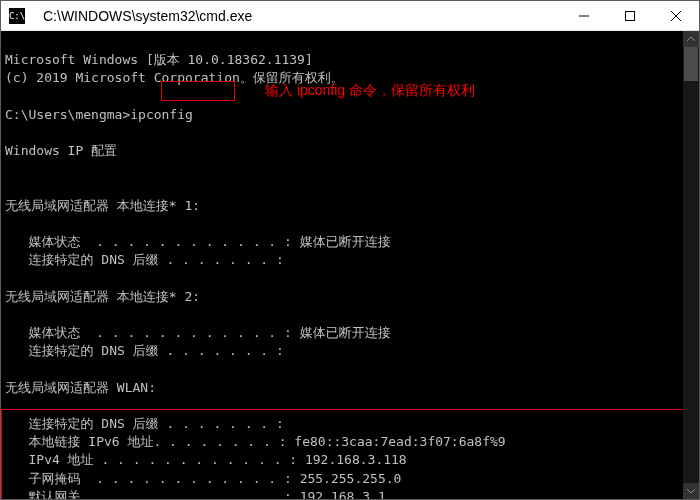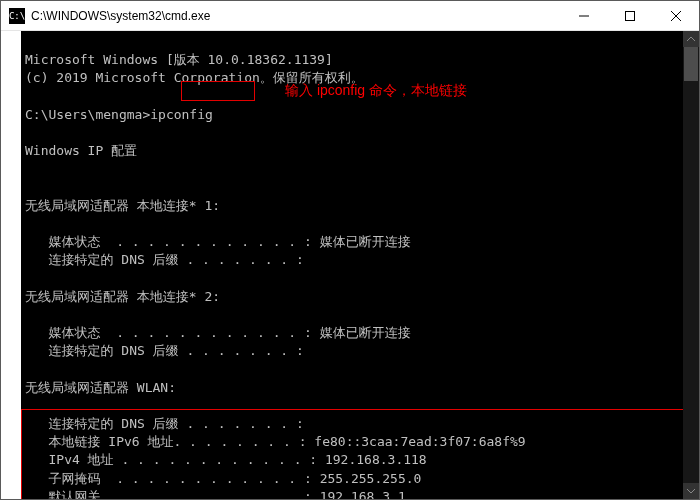--- a/index.html
+++ b/index.html
@@ -30,24 +30,25 @@
       margin-left: 8px;
       margin-right: 6px;
       background: #000;
       display: inline-flex;
       align-items: center;
       justify-content: center;
       font-size: 9px;
       color: #fff;
     }
     .title-text {
-      font-size: 12px;
+      font-size: 14px;
       font-family: "Segoe UI", sans-serif;
       color: #000;
       flex: 1;
+      margin-left: 12px;
     }
     .title-controls { display: flex; }
     .title-btn {
       width: 46px;
       height: 30px;
       display: flex;
       align-items: center;
       justify-content: center;
       font-size: 10px;
       color: #000;
@@ -55,21 +56,20 @@
     .terminal {
       flex: 1;
       background: #000;
       color: #c0c0c0;
       font-size: 13px;
       line-height: 1.4;
       padding: 2px 4px;
       white-space: pre;
       position: relative;
       overflow: hidden;
-      margin-left: 20px;
     }
     .line { white-space: pre; }
     .red-box {
       border: 1.5px solid #e30000;
       position: absolute;
       pointer-events: none;
     }
     .box1 { left: 160px; top: 50px; width: 74px; height: 20px; }
     .box2 { left: 0px; top: 378px; width: 688px; height: 92px; }
     .annotation {
@@ -159,21 +159,21 @@
 <span class="line">   连接特定的 DNS 后缀 . . . . . . . :</span>
 <span class="line"><span>   本地链接 IPv6 地址. . . . . . . . : </span><span>fe80::3caa:7ead:3f07:6a8f%9</span></span>
 <span class="line"><span>   IPv4 地址 . . . . . . . . . . . . : </span><span>192.168.3.118</span></span>
 <span class="line"><span>   子网掩码  . . . . . . . . . . . . : </span><span>255.255.255.0</span></span>
 <span class="line"><span>   默认网关. . . . . . . . . . . . . : </span><span>192.168.3.1</span></span>
 
 
 
     <div class="red-box box1"></div>
     <div class="red-box box2"></div>
-    <div class="annotation anno1">输入 ipconfig 命令，本地链接</div>
+    <div class="annotation anno1">输入 ipconfig 命令，保留所有权利</div>
 
     <div class="scrollbar">
       <div class="sb-btn">
         <svg width="8" height="8">
             <polyline points="0,6 4,2 8,6" fill="none" stroke="#888" stroke-width="1"></polyline>
           </svg>
       </div>
       <div class="sb-track">
         <div class="sb-thumb"></div>
       </div>

